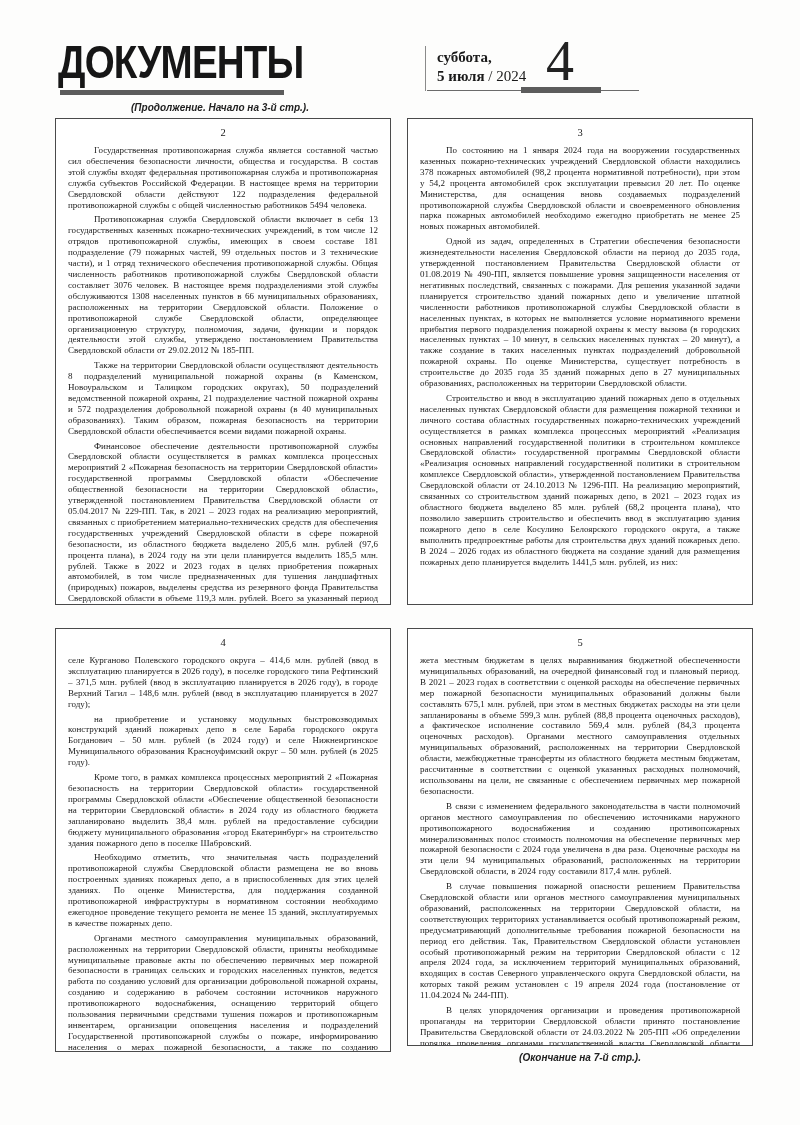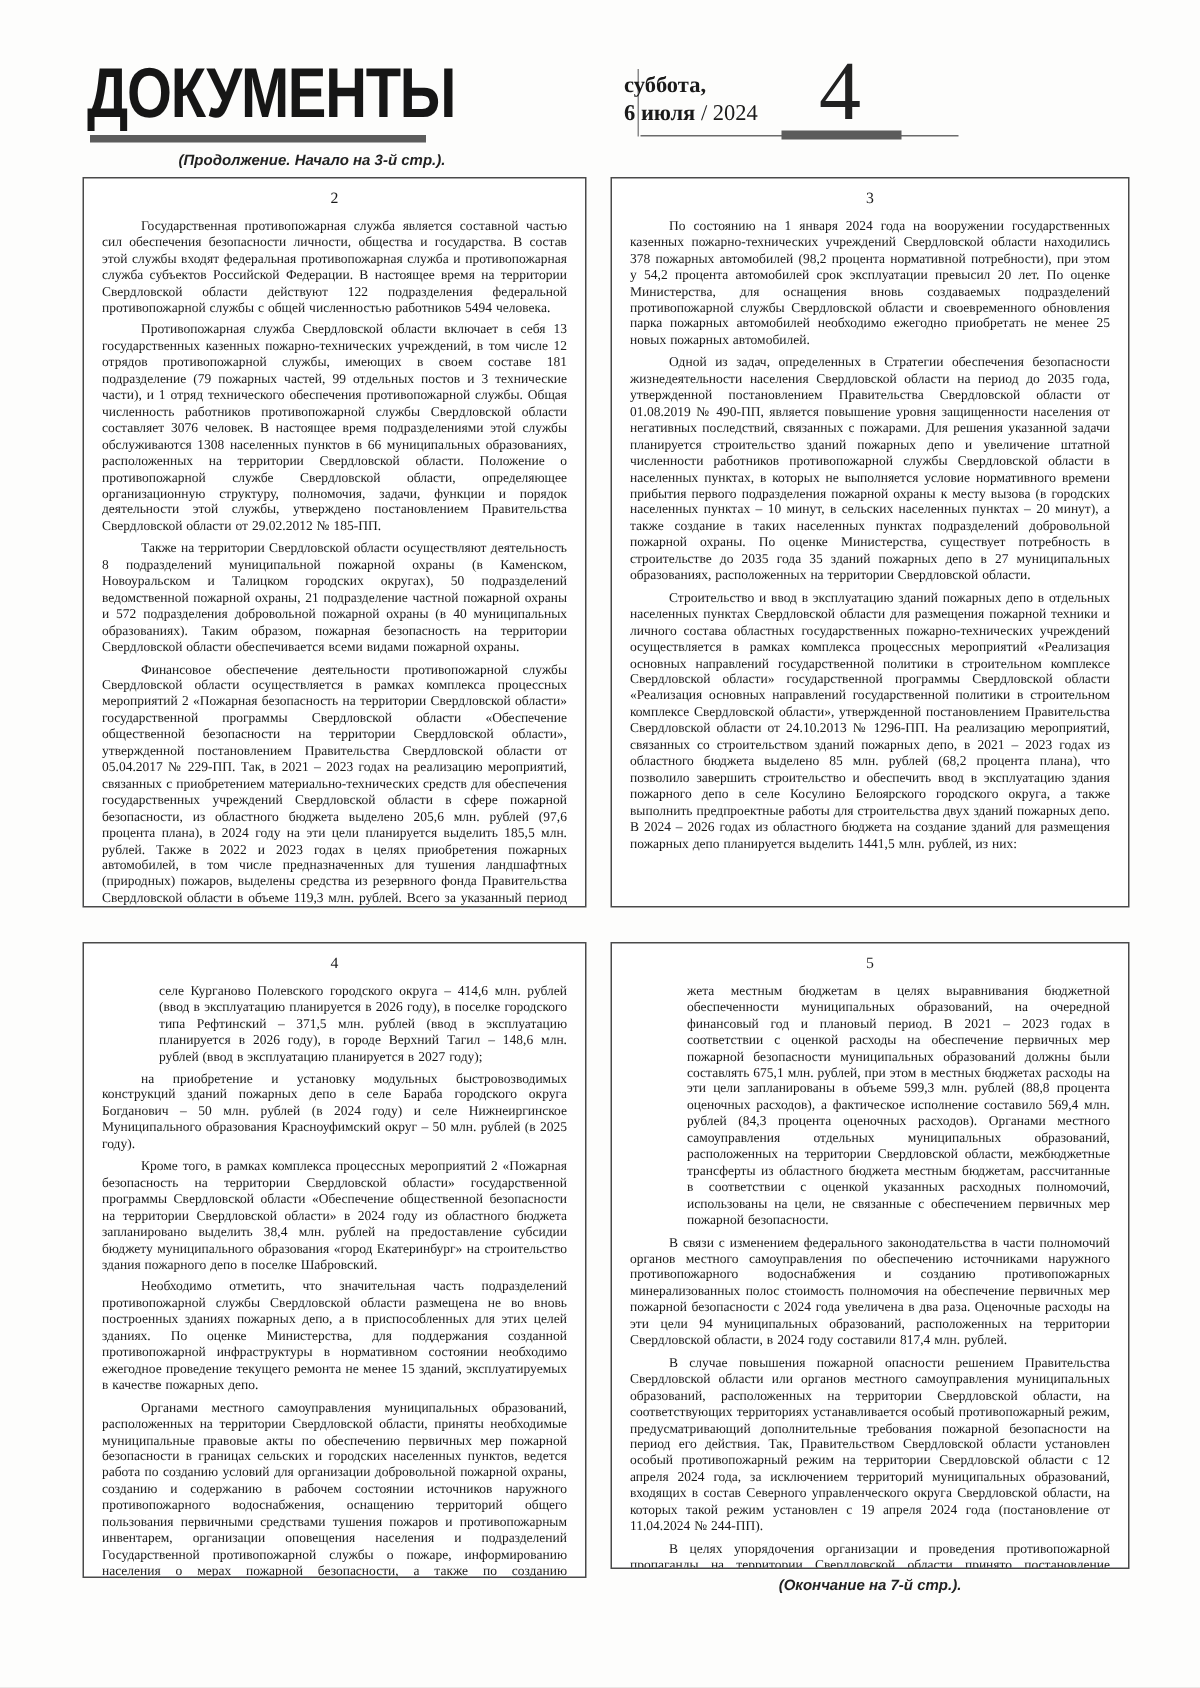--- a/index.html
+++ b/index.html
@@ -5,57 +5,57 @@
   html,body{margin:0;padding:0;background:#d9d9d9;}
   .page{position:relative;width:800px;height:1125px;margin:0 auto;background:#fdfdfc;
         font-family:"Liberation Serif",serif;color:#1a1a1a;overflow:hidden;}
   
   .masthead{position:absolute;left:0;top:0;width:800px;height:118px;}
   .section-title{position:absolute;left:58px;top:34px;font-family:"Liberation Sans",sans-serif;
         font-weight:700;font-size:47px;letter-spacing:-1px;transform:scaleX(.82);transform-origin:left;
         color:#161616;white-space:nowrap;}
   .title-rule{position:absolute;left:60px;top:90px;width:224px;height:5px;background:#5c5c5c;}
   .mast-divider{position:absolute;left:425px;top:46px;width:1px;height:45px;background:#8a8a8a;}
-  .date-block{position:absolute;left:416px;top:48px;font-size:15px;font-weight:700;line-height:19px;}
+  .date-block{position:absolute;left:437px;top:48px;font-size:15px;font-weight:700;line-height:19px;}
   .date-block .yr{font-weight:400;}
   .mast-hline{position:absolute;left:427px;top:90px;width:212px;height:1px;background:#6b6b6b;}
   .page-number{position:absolute;left:510px;top:33px;width:100px;text-align:center;
         font-size:56px;line-height:56px;font-weight:400;color:#222;}
   .page-number-rule{position:absolute;left:521px;top:87px;width:80px;height:6px;background:#5c5c5c;}
   .brand{position:absolute;left:648px;top:44px;font-weight:700;font-size:28px;line-height:26px;color:#111;}
   .brand-site{font-weight:400;font-style:italic;font-size:8px;color:#555;margin-left:4px;}
   
   .note{position:absolute;font-family:"Liberation Sans",sans-serif;font-style:italic;font-weight:700;
         font-size:10px;text-align:center;color:#222;}
-  .note-top{left:40px;top:102px;width:336px;}
+  .note-top{left:52px;top:102px;width:336px;}
   .note-bottom{left:407px;top:1052px;width:346px;}
   
   .doc-box{position:absolute;background:#fff;border:1px solid #4a4a4a;box-sizing:border-box;
         padding:8px 12px 6px 12px;overflow:hidden;}
   .box-2{left:55px;top:118px;width:336px;height:487px;}
   .box-3{left:407px;top:118px;width:346px;height:487px;}
   .box-4{left:55px;top:628px;width:336px;height:424px;}
   .box-5{left:407px;top:628px;width:346px;height:418px;}
   .block-number{text-align:center;font-size:10.5px;margin:0 0 7px 0;}
   .para{font-size:9px;line-height:10.9px;text-align:justify;text-indent:26px;
         margin:0 0 4px 0;word-spacing:.4px;}
-  .para.no-indent{text-indent:0;margin-left:38px;}
+  .para.no-indent{text-indent:0;}
 </style>
 </head>
 <body>
 
 <div class="page">
 
   <div class="masthead">
     <div class="section-title">ДОКУМЕНТЫ</div>
     <div class="title-rule"></div>
     <div class="mast-divider"></div>
     <div class="date-block">
       <div>суббота,</div>
-      <div><span>6 июля</span> <span class="yr">/ 2024</span></div>
+      <div><span>5 июля</span> <span class="yr">/ 2024</span></div>
     </div>
     <div class="mast-hline"></div>
     <div class="page-number">4</div>
     <div class="page-number-rule"></div>
   </div>
 
   <div class="note note-top">(Продолжение. Начало на 3-й стр.).</div>
 
   <div class="doc-box box-2">
     <p class="block-number">2</p>

